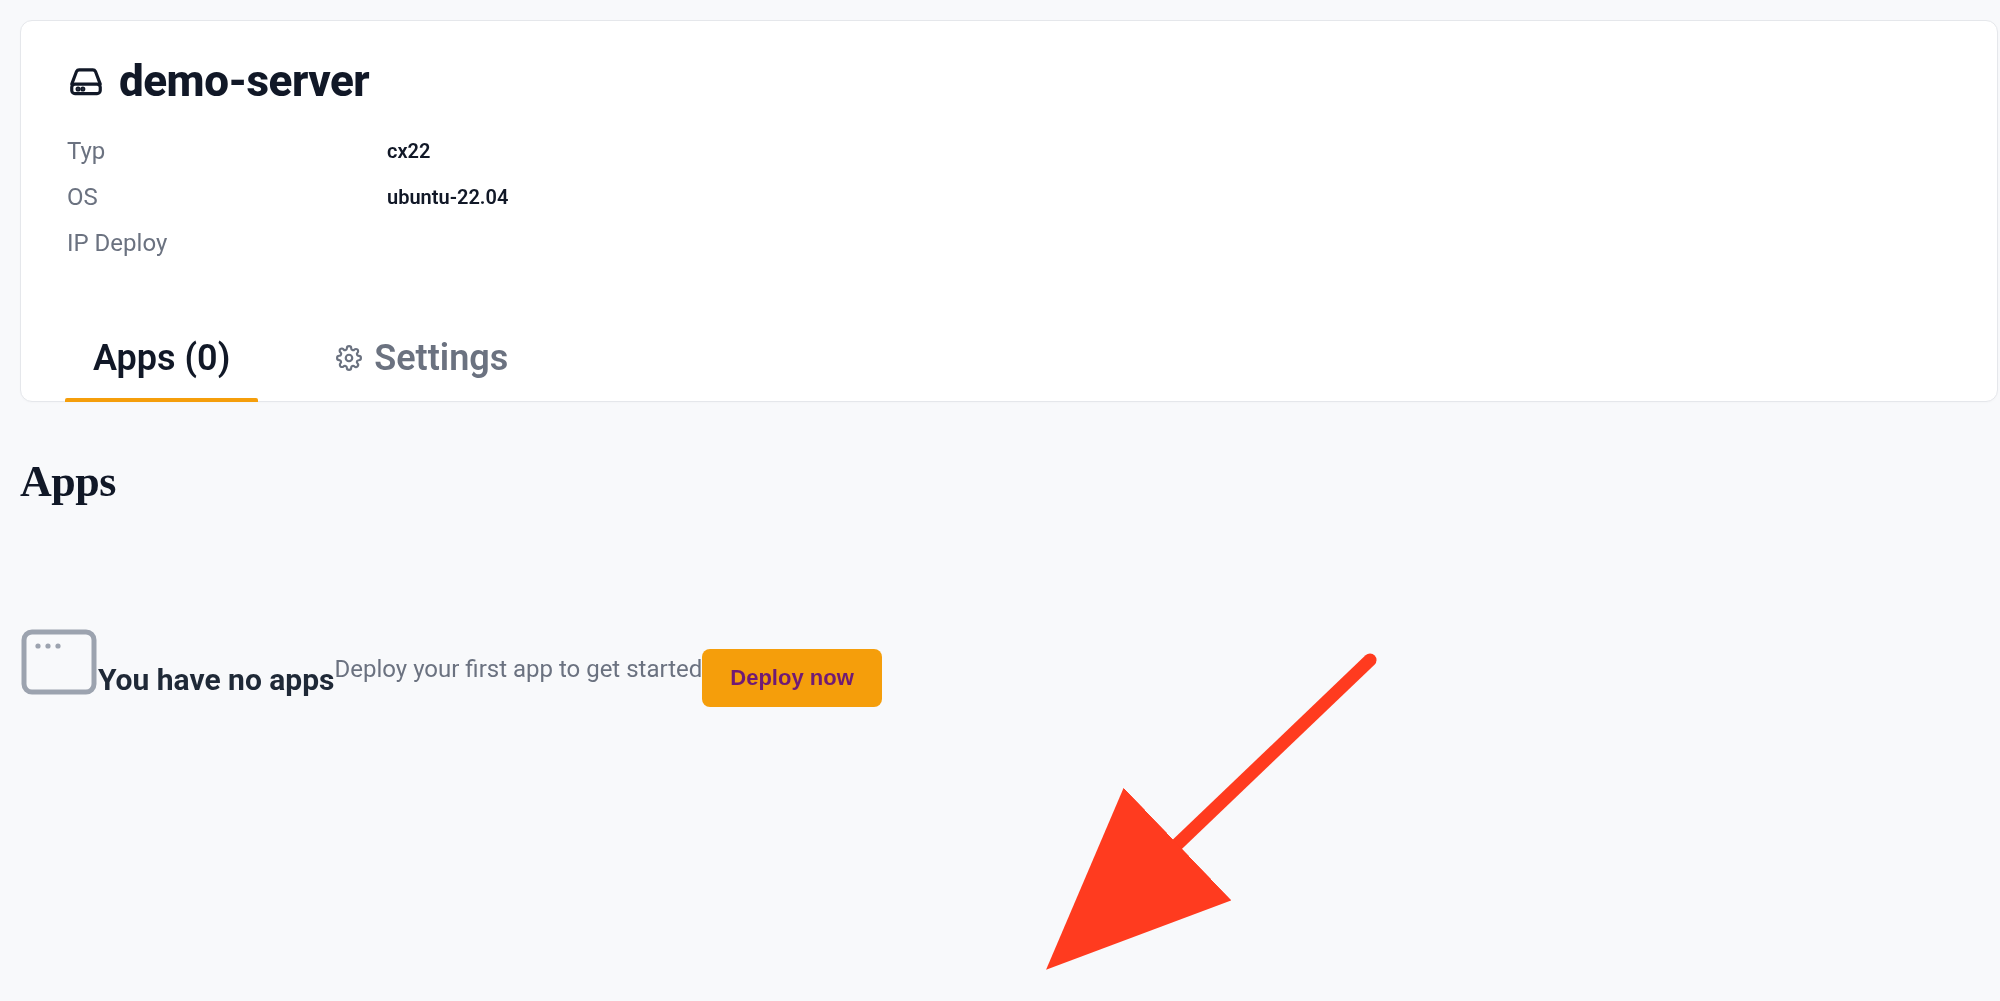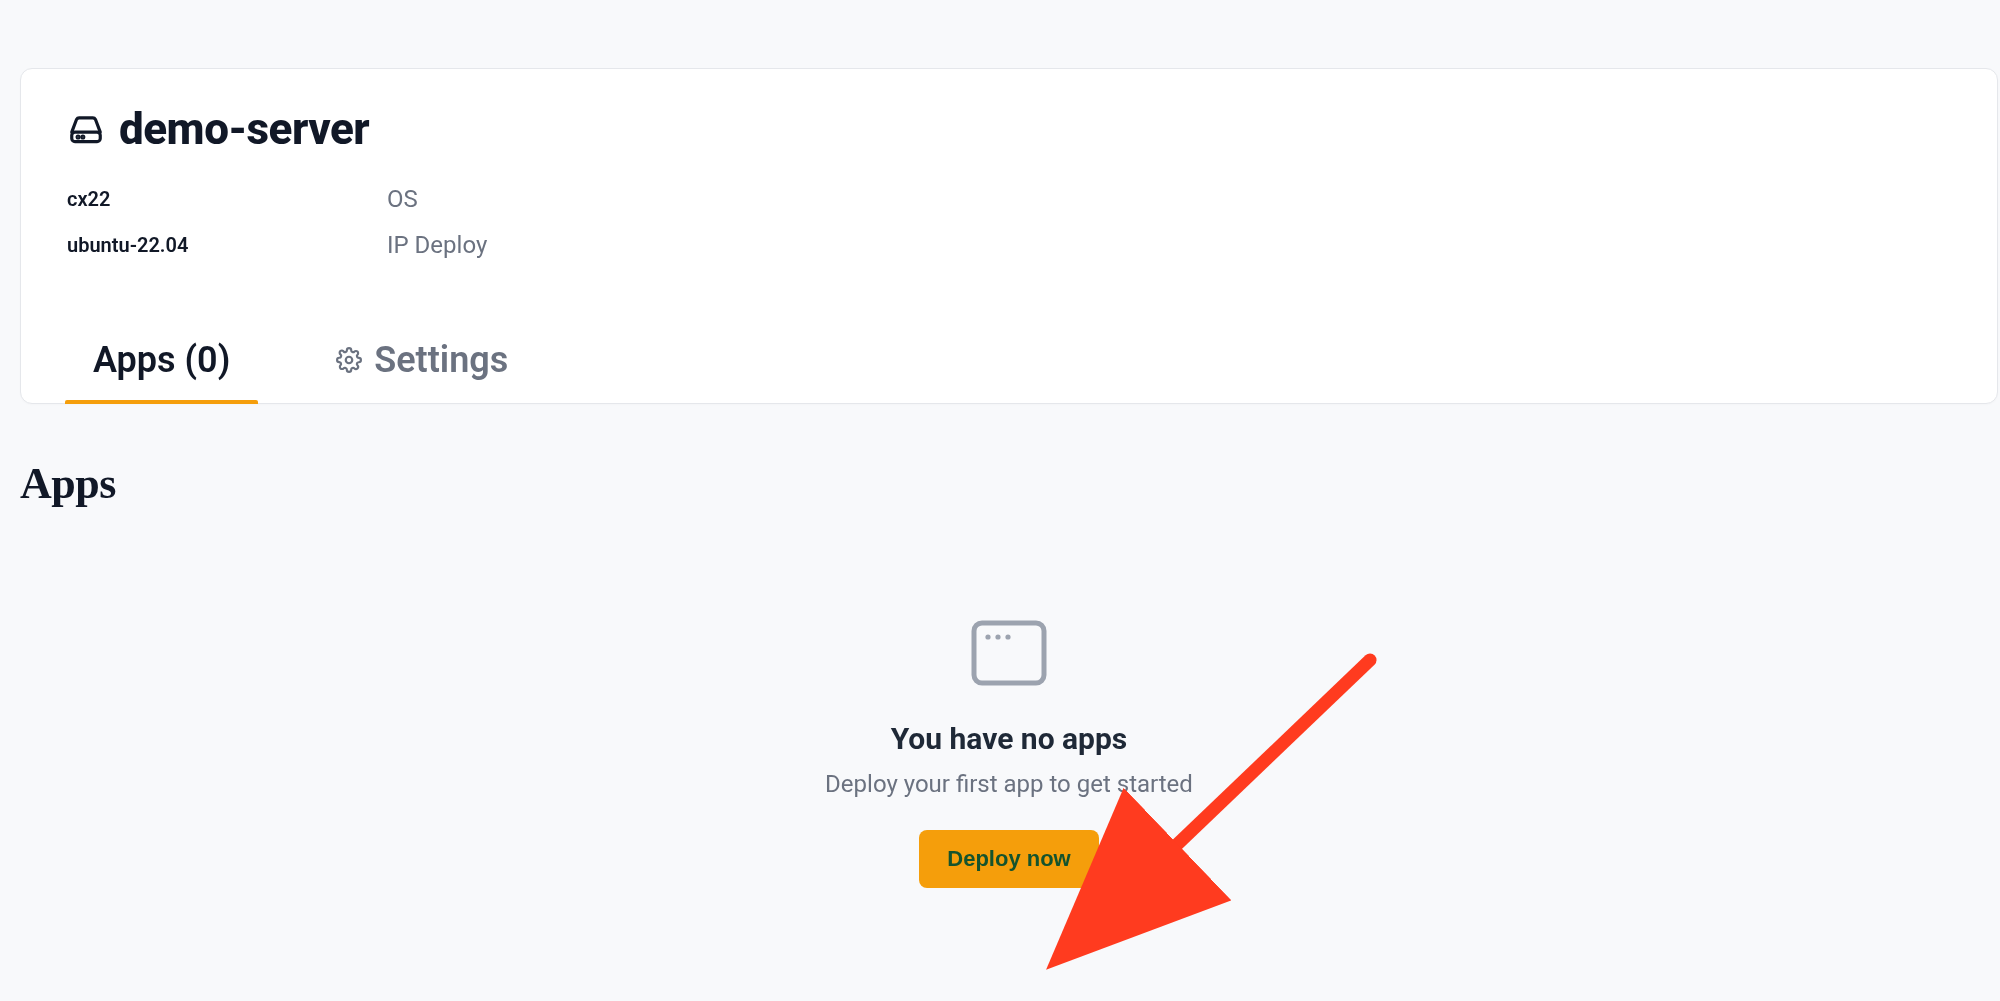--- a/index.html
+++ b/index.html
@@ -5,21 +5,20 @@
   * { box-sizing: border-box; margin: 0; padding: 0; }
   html, body {
     width: 2000px;
     height: 1001px;
     font-family: -apple-system, BlinkMacSystemFont, "Segoe UI", Roboto, "Helvetica Neue", Arial, sans-serif;
     background: #f8f9fb;
     color: #1f2937;
   }
   .page {
     padding: 20px 2px 0 20px;
-    margin-top: 48px;
   }
   .card {
     background: #ffffff;
     border: 1px solid #e5e7eb;
     border-radius: 12px;
     padding: 34px 28px 0 28px;
     box-shadow: 0 1px 2px rgba(0,0,0,0.02);
   }
   .server-title-row {
     display: flex;
@@ -94,41 +93,41 @@
     font-weight: 800;
     color: #111827;
     margin: 54px 0 0 0;
     letter-spacing: -0.5px;
     font-family: Liberation Serif, serif;
   }
 
   .empty-state {
     margin-top: 110px;
     display: flex;
-    flex-direction: column;
+    flex-direction: row;
     align-items: center;
     text-align: center;
   }
   .app-window-icon svg { display: block; }
   .empty-title {
     margin-top: 34px;
     font-size: 30px;
     font-weight: 700;
     color: #1f2937;
   }
   .empty-sub {
     margin-top: 14px;
     font-size: 24px;
     color: #6b7280;
     text-align: center;
   }
   .deploy-btn {
     margin-top: 32px;
     background: #f59e0b;
-    color: #14532d;
+    color: #701a75;
     border: none;
     border-radius: 8px;
     padding: 16px 28px;
     font-size: 22px;
     font-weight: 600;
     cursor: pointer;
   }
 
   
   .annotation-layer {
@@ -149,20 +148,21 @@
           <rect x="3" y="14" width="18" height="6" rx="2"></rect>
           <circle cx="7" cy="17" r="0.6" fill="#111827"></circle>
           <circle cx="10" cy="17" r="0.6" fill="#111827"></circle>
         </svg>
       </span>
       <h1 class="server-title">demo-server</h1>
     </div>
 
     <div class="info-grid">
       <div class="info-col">
+        <div class="info-label">Typ</div>
         <div class="info-value">cx22</div>
         <div class="info-label">OS</div>
         <div class="info-value">ubuntu-22.04</div>
         <div class="info-label">IP Deploy</div>
       </div>
     </div>
 
     <div class="tabs">
       <div class="tab active">
         <span>Apps (0)</span>

